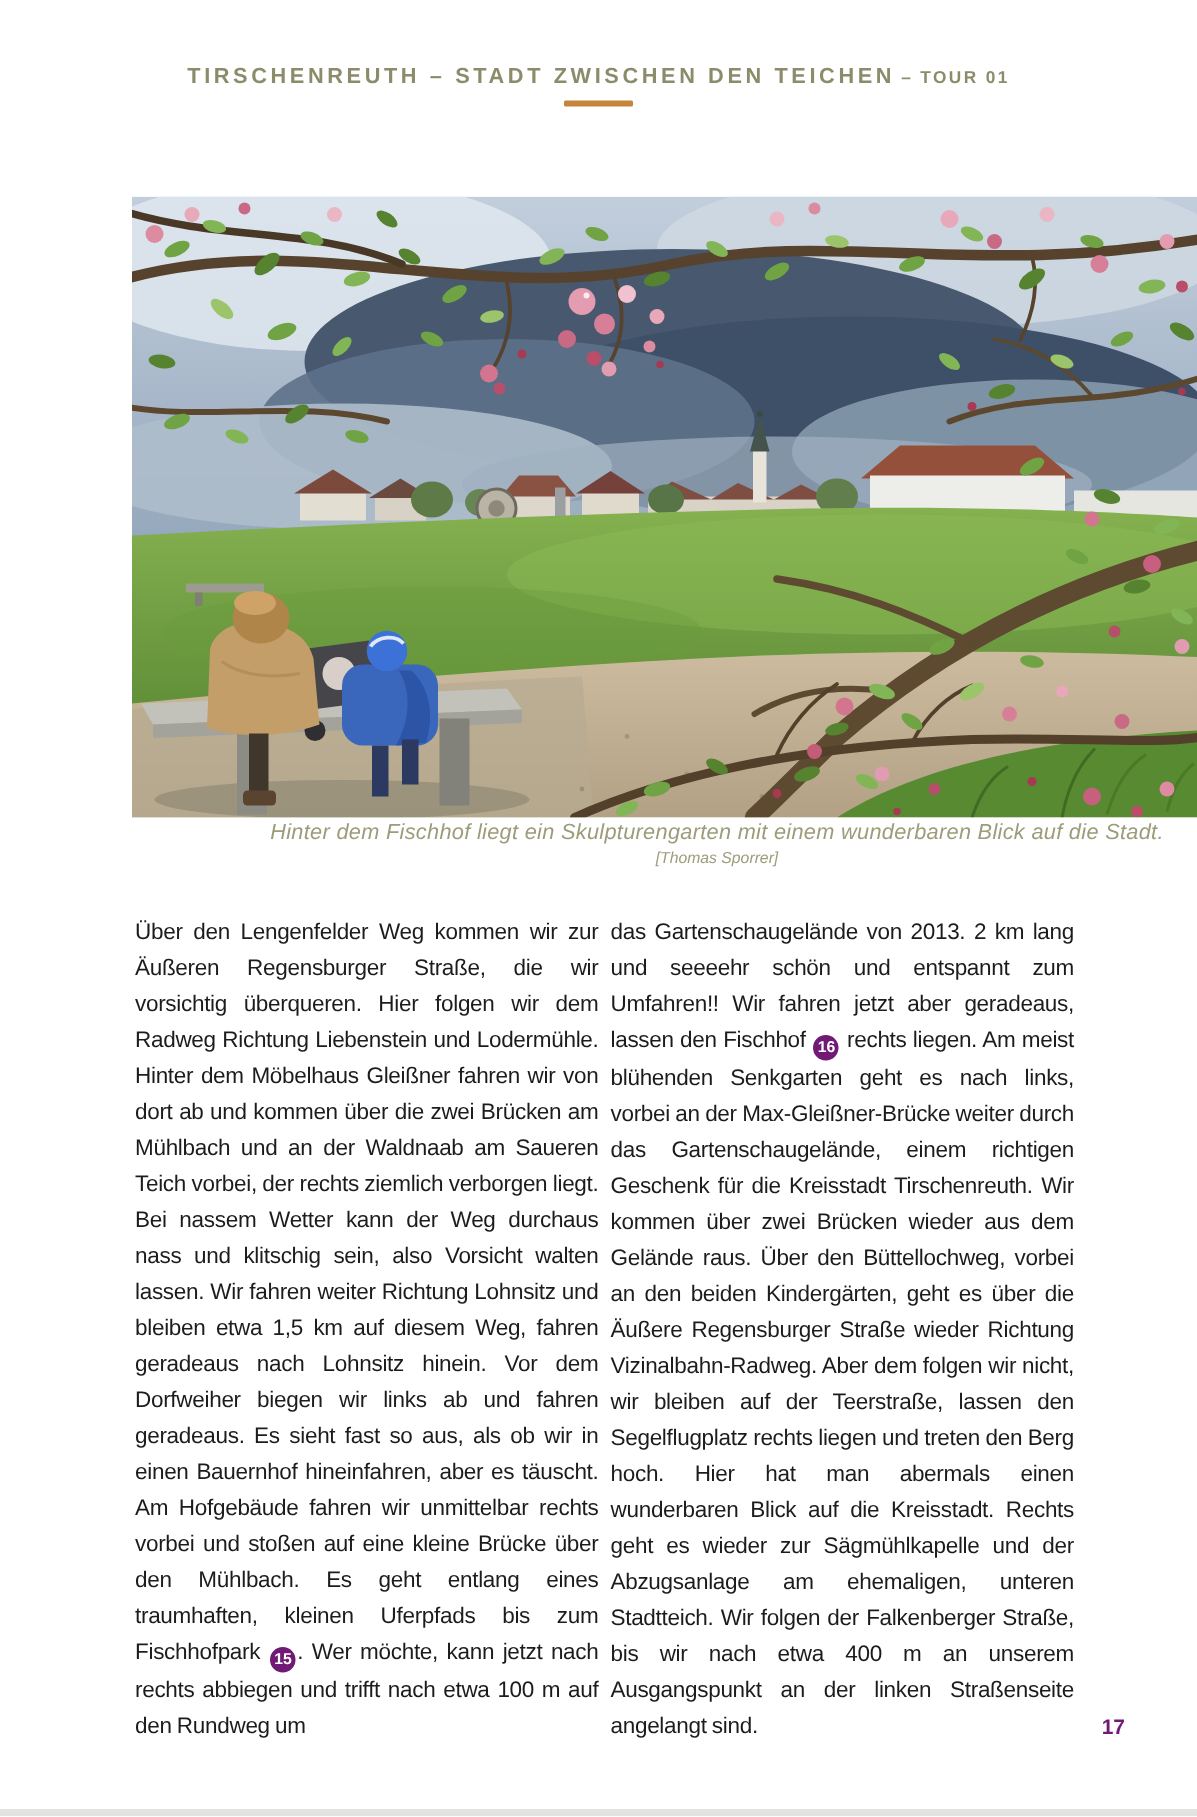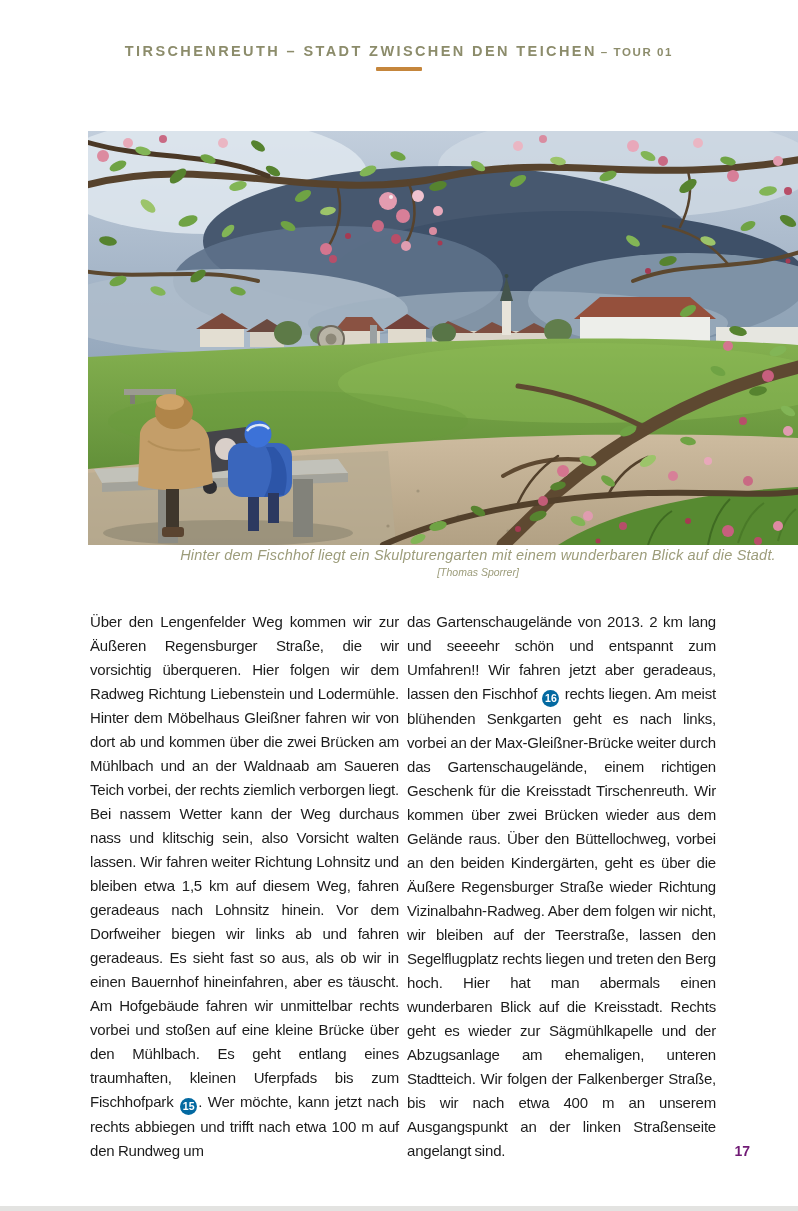--- a/index.html
+++ b/index.html
@@ -20,21 +20,21 @@
   
   .caption{position:absolute;left:88px;top:547px;width:710px;text-align:center;padding-left:70px;
            box-sizing:border-box;color:#9c9c7a;font-style:italic;font-size:14.5px;letter-spacing:.2px;}
   .caption .credit{font-size:10.5px;letter-spacing:0;}
 
   
   .columns{position:absolute;left:88px;top:610px;width:630px;display:flex;gap:8px;justify-content:center;}
   .col{width:309px;margin:0;color:#1c1c1c;font-size:15px;line-height:24px;text-align:justify;
        letter-spacing:-0.2px;word-spacing:-0.5px;hyphens:auto;}
   .badge{display:inline-flex;align-items:center;justify-content:center;width:17px;height:17px;
-         border-radius:50%;background:#0369a1;color:#fff;font-size:10.5px;font-weight:bold;
+         border-radius:50%;background:#701a75;color:#fff;font-size:10.5px;font-weight:bold;
          letter-spacing:0;vertical-align:-3px;margin:0 1px;}
 
   
   .page-number{position:absolute;top:1143px;right:48px;color:#701a75;font-size:14px;font-weight:bold;}
 </style>
 </head>
 <body>
 
 <div class="page">
 

